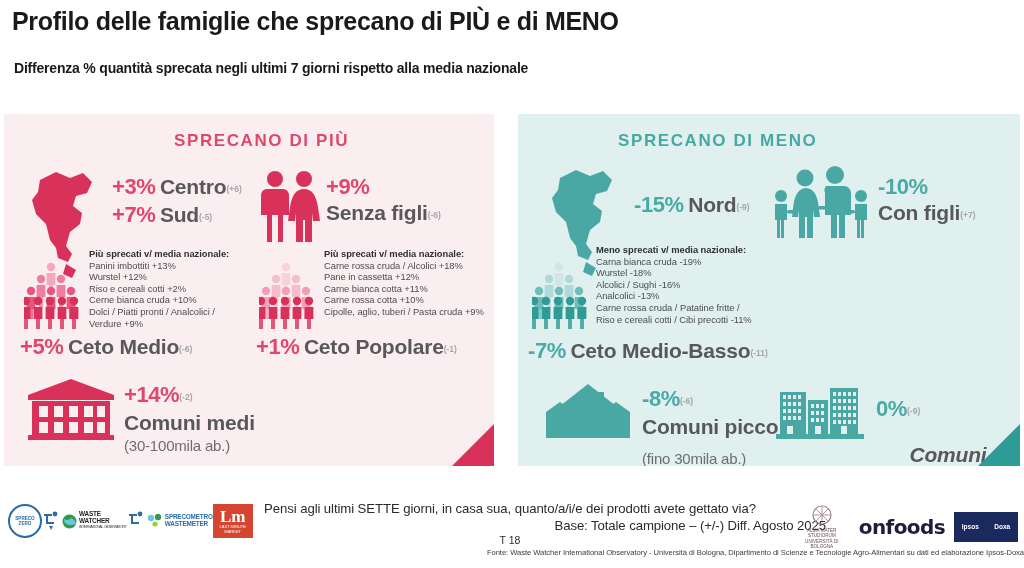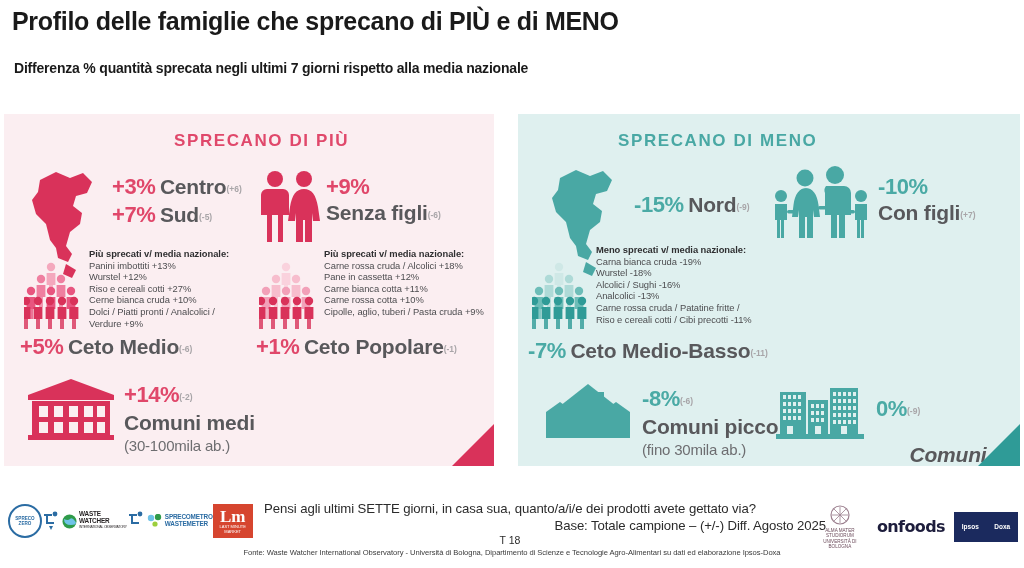--- a/index.html
+++ b/index.html
@@ -61,40 +61,40 @@
   .foot-q{
     position:absolute;left:190px;top:30px;width:640px;text-align:center;
     font-size:13.2px;line-height:17px;color:#2b2b2b;letter-spacing:-.1px;
   }
   .foot-q .l2{display:block;text-align:right;padding-right:4px;}
   .foot-t{
     position:absolute;left:190px;top:64px;width:640px;text-align:center;
     font-size:10.5px;color:#2b2b2b;
   }
   .foot-src{
-    position:absolute;left:0;top:78px;width:1024px;text-align:center;
+    position:absolute;left:0;top:78px;width:1024px;text-align:right;
     font-size:7.6px;color:#3a3a3a;letter-spacing:-.05px;
   }
 
   
   .logos-l{position:absolute;left:8px;top:504px;display:flex;align-items:center;}
   .logo-ww{display:flex;align-items:center;gap:2px;}
   .logo-circ{width:34px;height:34px;border-radius:50%;border:2px solid #2b6ca3;
              display:flex;align-items:center;justify-content:center;
              font-size:4.6px;font-weight:bold;color:#2b6ca3;text-align:center;line-height:5.4px;
              box-sizing:border-box;background:#fff;}
   .logo-txt{font-size:6.4px;font-weight:bold;line-height:6.6px;letter-spacing:-.2px;}
   .lm-box{width:40px;height:34px;background:#d6452f;color:#fff;
           display:flex;flex-direction:column;align-items:center;justify-content:center;}
   .lm-box .lm-m{font-size:17px;font-weight:bold;line-height:15px;font-family:"Liberation Serif",serif;}
   .lm-box .lm-s{font-size:4px;line-height:5px;text-align:center;}
 
   
   .logos-r{position:absolute;right:6px;top:504px;display:flex;align-items:center;gap:9px;}
-  .onf{font-size:16px;font-weight:bold;color:#1d1d3c;letter-spacing:-.6px;
+  .onf{font-size:20px;font-weight:bold;color:#1d1d3c;letter-spacing:-.6px;
        font-family:"DejaVu Sans",sans-serif;}
   .unibo{font-size:4.6px;line-height:5.4px;color:#6b4a5a;text-align:center;width:56px;}
   .ipsos{width:64px;height:30px;background:#1b2a5e;display:flex;align-items:center;
          justify-content:space-around;color:#fff;font-size:6.5px;font-weight:bold;}
 </style>
 </head>
 <body>
 
 <div class="slide">
 
@@ -137,21 +137,21 @@
       <div class="big big-pink">+9%</div>
       <div style="margin-top:3px;">
         <span class="lbl">Senza figli</span><span class="sup">(-6)</span>
       </div>
     </div>
 
     <div class="blk foods" style="left:85px;top:134px;width:200px;">
       <div class="ftitle">Più sprecati v/ media nazionale:</div>
       <div>Panini imbottiti +13%</div>
       <div>Wurstel +12%</div>
-      <div>Riso e cereali cotti +27%</div>
+      <div>Riso e cereali cotti +2%</div>
       <div>Cerne bianca cruda +10%</div>
       <div>Dolci / Piatti pronti / Analcolici /</div>
       <div>Verdure +9%</div>
     </div>
 
     <div class="blk foods" style="left:320px;top:134px;width:205px;">
       <div class="ftitle">Più sprecati v/ media nazionale:</div>
       <div>Carne rossa cruda / Alcolici +18%</div>
       <div>Pane in cassetta +12%</div>
       <div>Carne bianca cotta +11%</div>
@@ -435,21 +435,21 @@
         <path fill="#49a8a4" d="M46 2 L74 24 v32 H18 V24 Z"></path>
         <rect x="54" y="10" width="8" height="12" fill="#49a8a4"></rect>
       </svg>
     </div>
 
     <div class="blk" style="left:124px;top:272px;">
       <div>
         <span class="big big-teal">-8%</span><span class="sup">(-6)</span>
       </div>
       <div class="lbl" style="margin-top:3px;">Comuni piccoli</div>
-      <div class="sub" style="margin-top:2px;">(fino 30mila ab.)</div>
+      <div class="sub" style="margin-top:11px;">(fino 30mila ab.)</div>
     </div>
 
     <div class="icon" style="left:258px;top:268px;">
       <svg width="88" height="58" viewBox="0 0 88 58">
         <rect x="4" y="10" width="26" height="42" fill="#49a8a4"></rect>
         <rect x="32" y="18" width="20" height="34" fill="#49a8a4"></rect>
         <rect x="54" y="6" width="28" height="46" fill="#49a8a4"></rect>
         <rect x="0" y="52" width="88" height="5" fill="#49a8a4"></rect>
         <g fill="#dff0ef">
           <rect x="7" y="13" width="3" height="4"></rect>

